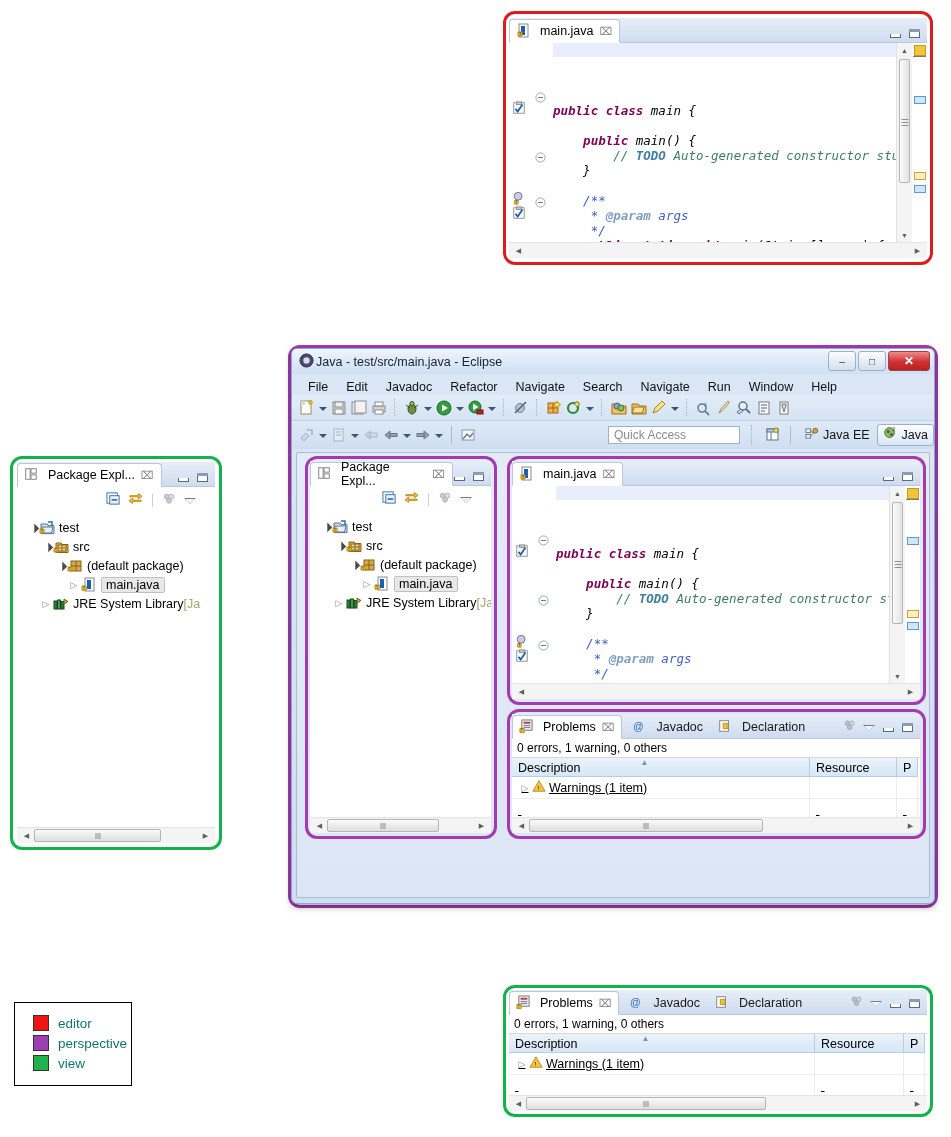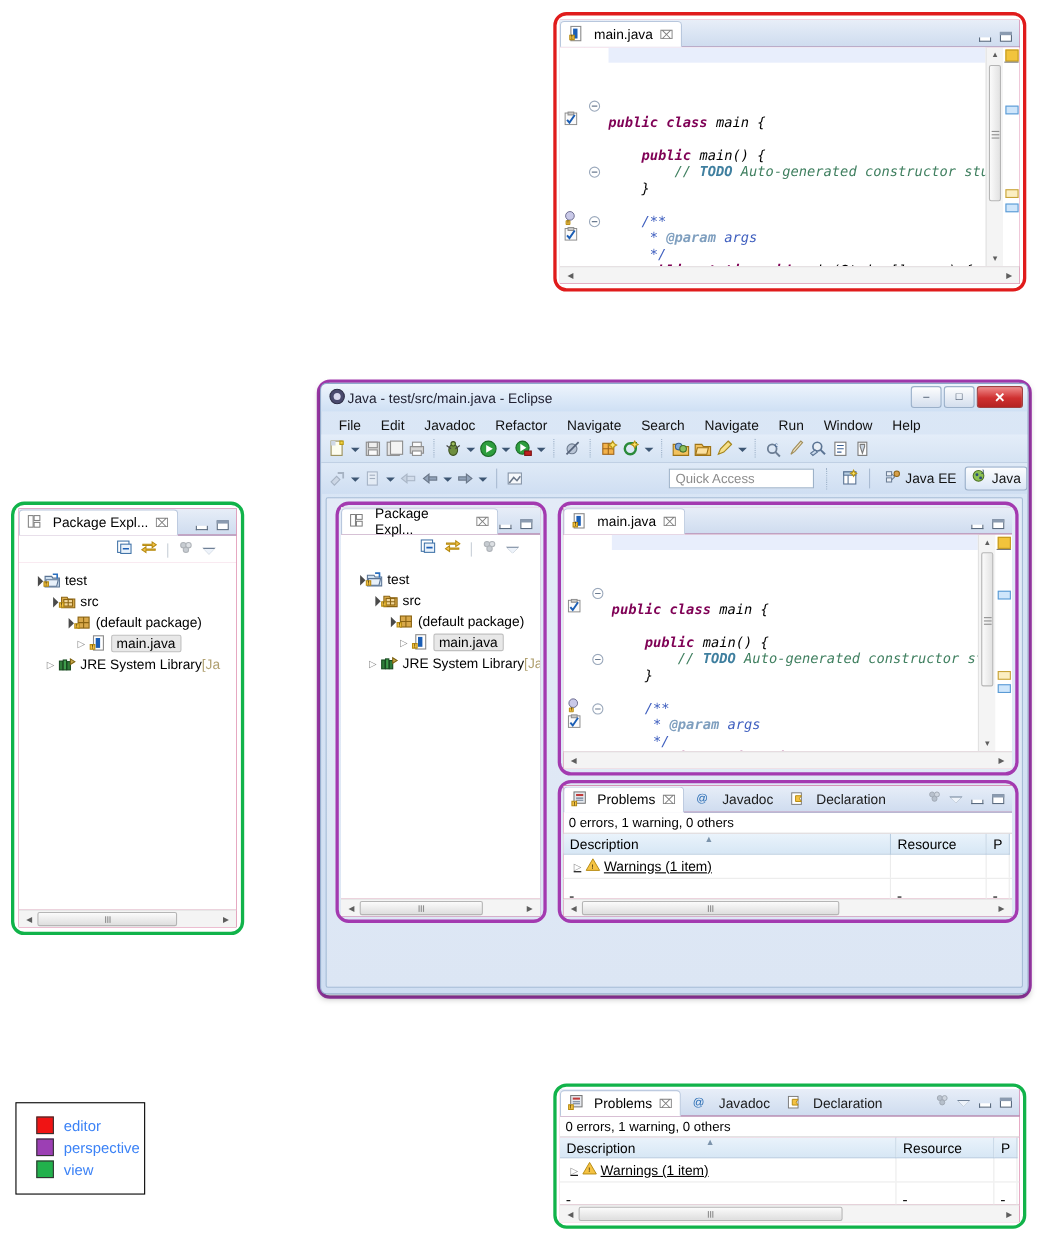--- a/index.html
+++ b/index.html
@@ -13,21 +13,21 @@
 
   
   .annot-box { position: absolute; border-radius: 12px; box-sizing: border-box; }
   .annot-editor { border: 3px solid #e01b1b; }
   .annot-persp  { border: 3px solid #a33ab0; }
   .annot-view   { border: 3px solid #11b34a; }
 
   
   .part {
     position: absolute; box-sizing: border-box;
-    background: #be185d;
+    background: #fde047;
     display: flex; flex-direction: column;
     overflow: hidden;
   }
   .tabbar {
     position: relative;
     height: 24px;
     background: linear-gradient(to bottom,#e8eef8 0%, #dce6f4 45%, #cfdcef 100%);
     display: flex; align-items: flex-end;
     border-bottom: 1px solid #b8c7dd;
     flex: 0 0 auto;
@@ -199,21 +199,21 @@
     position: absolute; left: 4px; right: 4px;
     background: linear-gradient(to bottom,#e3ebf7,#dce6f4);
     border: 1px solid #a8bdd6; border-radius: 2px;
   }
 
   
   .legend {
     position: absolute; border: 1px solid #000; background: #fff;
     box-sizing: border-box; padding: 10px 0 0 18px;
   }
-  .legrow { display: flex; align-items: center; gap: 9px; height: 20px; font-size: 13.5px; color:#3b82f6;}
+  .legrow { display: flex; align-items: center; gap: 9px; height: 20px; font-size: 13.5px; color:#0f766e;}
   .swatch { width: 14px; height: 14px; border: 1px solid #333; }
 </style>
 </head>
 <body>
 <div id="root">
 
 <div class="annot-box annot-editor" style="left:503px; top:11px; width:430px; height:254px;"></div>
 
 <div class="part" style="left:509px; top:18px; width:418px; height:240px;">
   <div class="tabbar">

